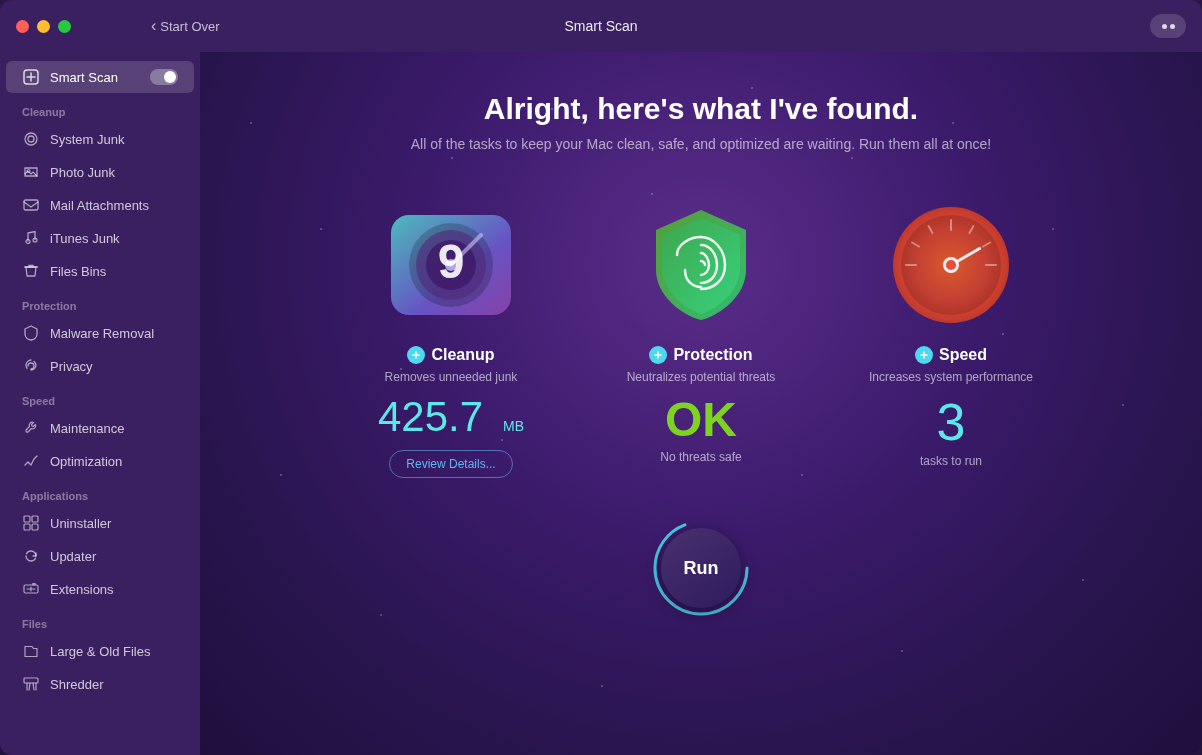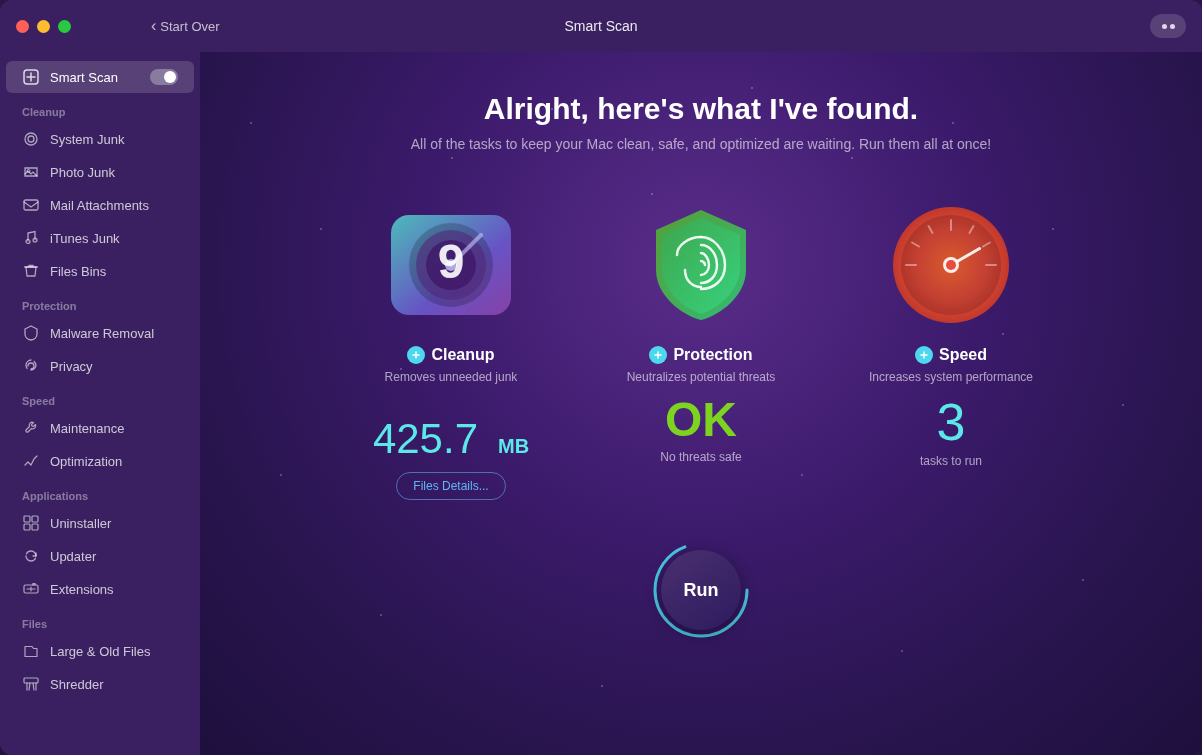--- a/index.html
+++ b/index.html
@@ -240,22 +240,22 @@
       margin-bottom: 12px;
     }
     .card-value {
       font-size: 42px;
       font-weight: 300;
       color: #5ce8e8;
       line-height: 1;
       margin-bottom: 2px;
     }
     .card-value-unit {
-      font-size: 20px;
-      font-weight: 700;
+      font-size: 14px;
+      font-weight: 400;
       color: #5ce8e8;
       margin-left: 2px;
     }
     .card-sub {
       color: rgba(255,255,255,0.6);
       font-size: 12px;
       margin-top: 4px;
     }
 
     .review-btn {
@@ -553,25 +553,25 @@
           </div>
           <div class="card-title-row">
             <div style="width:18px;height:18px;border-radius:50%;background:#4dd8f0;display:flex;align-items:center;justify-content:center;">
               <svg width="10" height="10" viewBox="0 0 10 10">
                   <path d="M2 5h6M5 2v6" stroke="white" stroke-width="1.5" stroke-linecap="round"></path>
                 </svg>
             </div>
             <span class="card-title">Cleanup</span>
           </div>
           <div class="card-desc">Removes unneeded junk</div>
-          <div style="display:flex;align-items:baseline;gap:18px;margin-top:22px;">
+          <div style="display:flex;align-items:baseline;gap:18px;">
             <span class="card-value">425.7</span>
             <span class="card-value-unit">MB</span>
           </div>
-          <button class="review-btn">Files Details...</button>
+          <button class="review-btn">Review Details...</button>
         </div>
 
         <div class="card">
           <div class="card-icon-wrap">
             <svg class="shield-svg" viewBox="0 0 130 130">
               <defs>
                 <linearGradient id="shieldGrad" x1="0%" y1="0%" x2="100%" y2="100%">
                   <stop offset="0%" style="stop-color:#56ab2f"></stop>
                   <stop offset="100%" style="stop-color:#2ecc71"></stop>
                 </linearGradient>

